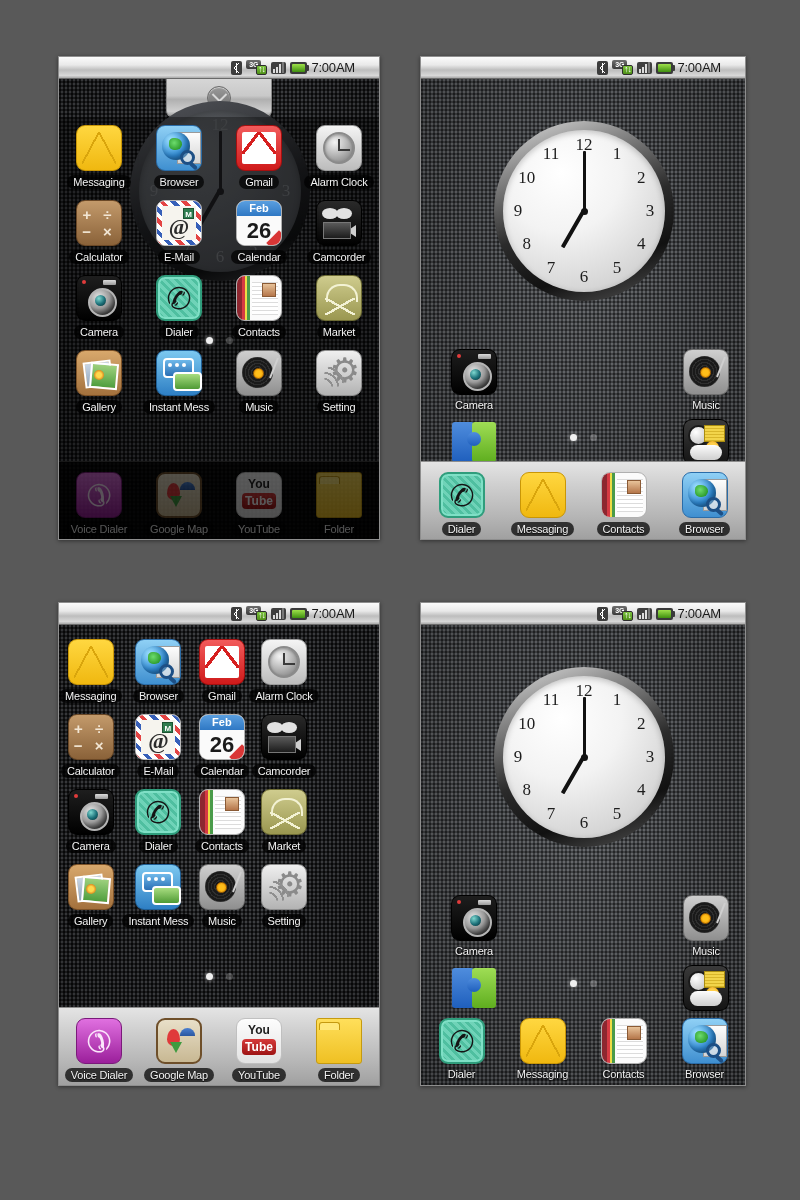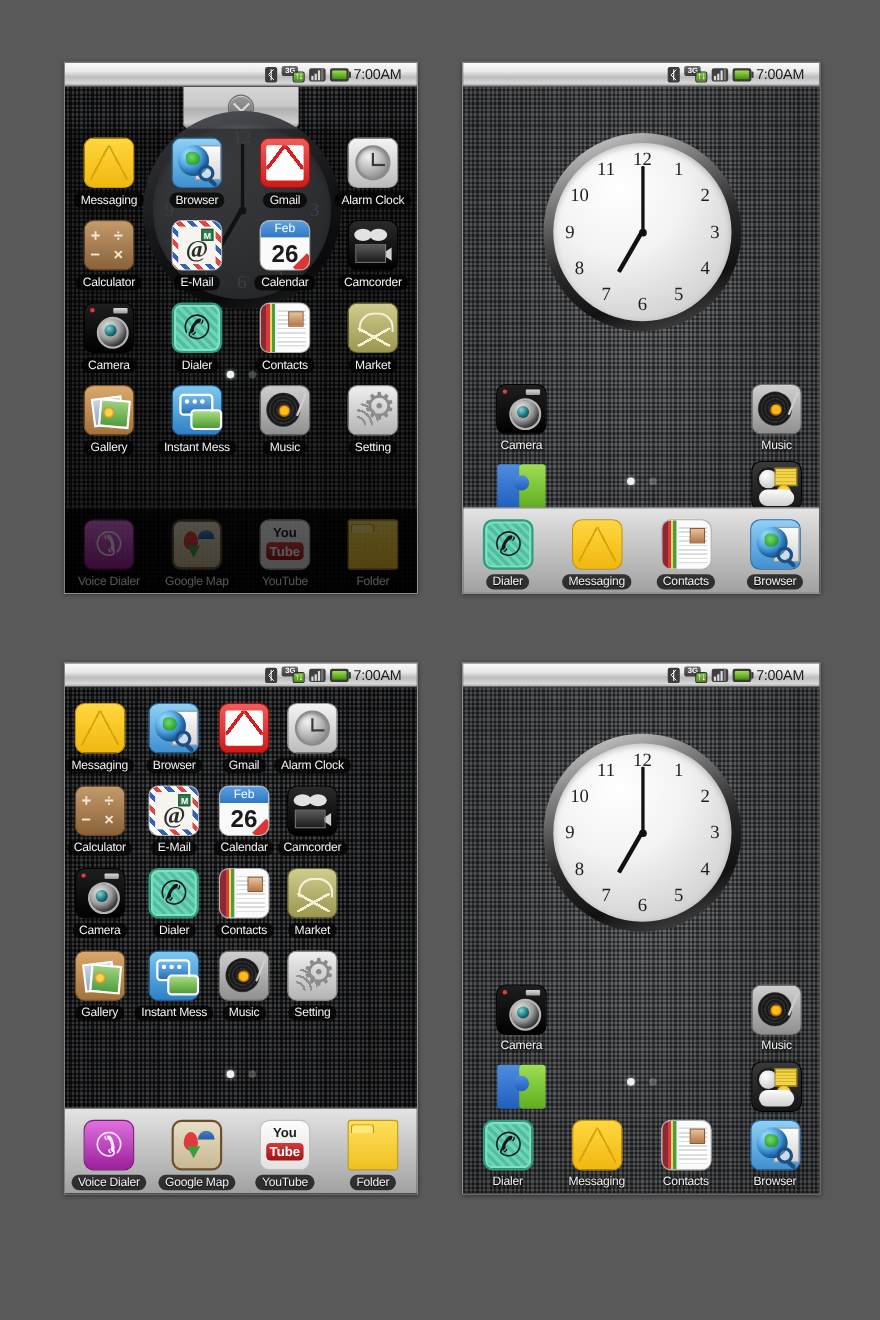--- a/index.html
+++ b/index.html
@@ -23,21 +23,21 @@
   .panel.p2 { left: 420px; top: 56px;  width: 326px; height: 484px; }
   .panel.p3 { left: 58px;  top: 602px; width: 322px; height: 484px; }
   .panel.p4 { left: 420px; top: 602px; width: 326px; height: 484px; }
 
   
   .statusbar {
     position: relative; height: 22px; width: 100%;
     background: linear-gradient(to bottom,#fbfbfb 0%,#e9e9e9 38%,#bdbdbd 62%,#d8d8d8 88%,#a8a8a8 100%);
     border-bottom: 1px solid #6a6a6a;
     display: flex; align-items: center; justify-content: flex-end;
-    padding-right: 14px; gap: 4px;
+    padding-right: 24px; gap: 4px;
   }
   .sb-ico { display:flex; align-items:center; }
   .bt-ico { width: 11px; height: 14px; background:#3c3c3c; border-radius:2px;
             position:relative; display:inline-block; }
   .bt-ico::after{
     content:""; position:absolute; left:3px; top:2px; width:5px; height:10px;
     background:
       linear-gradient(to bottom right, transparent 46%, #fff 46%, #fff 54%, transparent 54%) no-repeat,
       linear-gradient(to top right, transparent 46%, #fff 46%, #fff 54%, transparent 54%) no-repeat;
     background-size:100% 50%, 100% 50%;
@@ -204,21 +204,21 @@
     opacity:.95;}
   .ic-email::after{content:""; position:absolute; inset:5px; background:#f6f4ee;}
   .ic-email i{position:absolute; z-index:2; left:0;right:0; top:13px; text-align:center;
     font-family:"Liberation Serif",serif; font-style:normal; font-size:22px; color:#2b2b2b; font-weight:bold;}
   .ic-email b{position:absolute; z-index:2; right:7px; top:7px; width:11px;height:11px;
     background:#2f7d4f; border:1px solid #1d5533; color:#fff; font-size:8px; line-height:11px; text-align:center;}
 
   .ic-cal{ background:#fff; border:1px solid #b0b0b0; overflow:hidden;}
   .ic-cal .m{position:absolute; left:0;right:0; top:0; height:15px;
     background:linear-gradient(#5a9fe0,#2f78c4); color:#fff; font-size:11px; line-height:15px;
-    text-align:center; font-weight:normal;}
+    text-align:center; font-weight:bold;}
   .ic-cal .d{position:absolute; left:0;right:0; top:15px; bottom:0; color:#1a1a1a;
     font-size:22px; line-height:30px; text-align:center; font-weight:bold; background:#fafafa;}
   .ic-cal::after{content:""; position:absolute; right:-7px; bottom:-7px; width:18px;height:18px;
     background:#d93636; transform:rotate(45deg);}
 
   .ic-cam{ background:linear-gradient(#1e1e1e,#000); border:1px solid #000;}
   .ic-cam::after{content:""; position:absolute; left:11px; top:12px; width:25px;height:25px;
     border-radius:50%;
     background:radial-gradient(circle at 35% 30%, #e8e8e8 0%, #9a9a9a 45%, #3a3a3a 72%, #171717 100%);
     border:2px solid #b5b5b5;}

